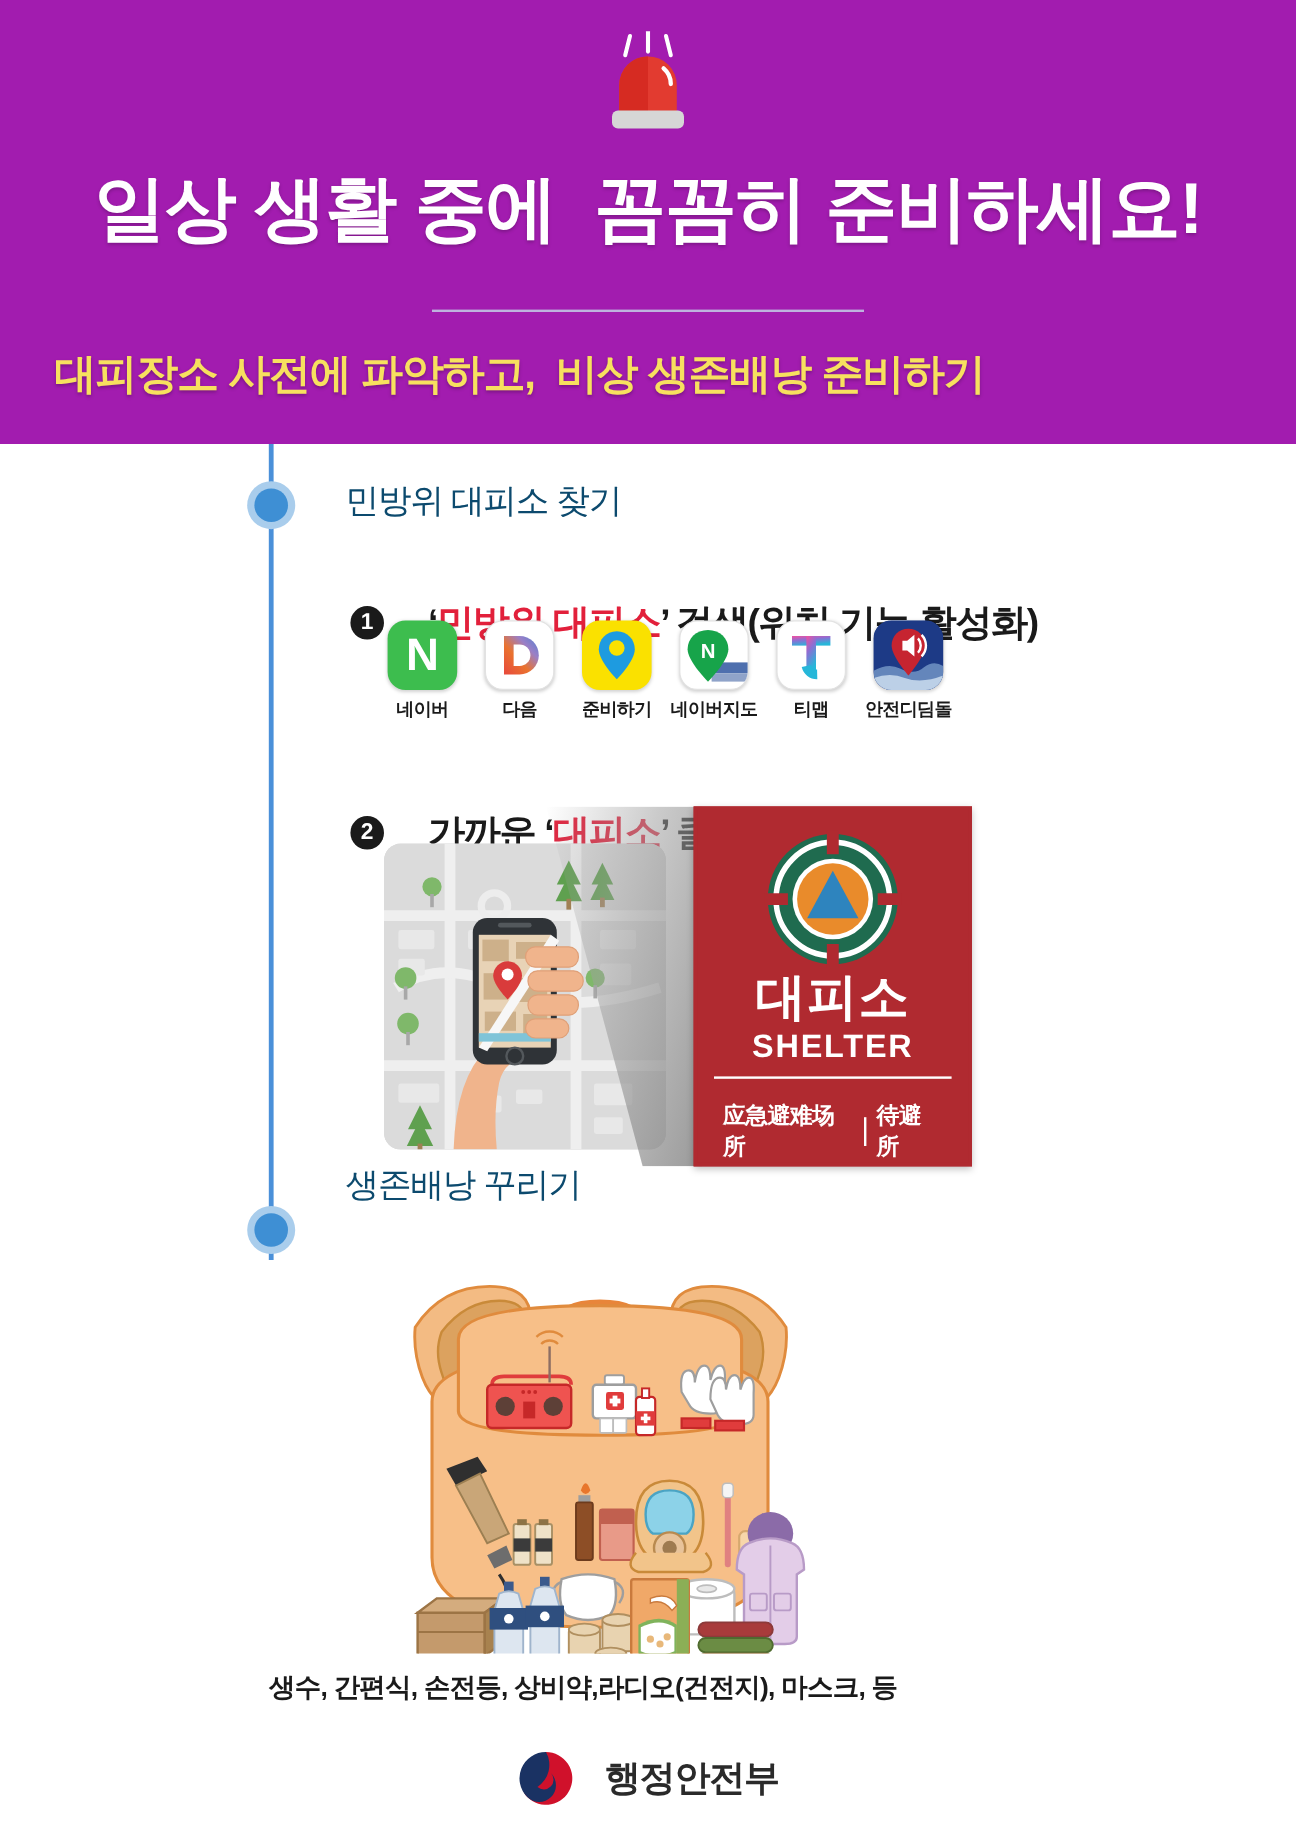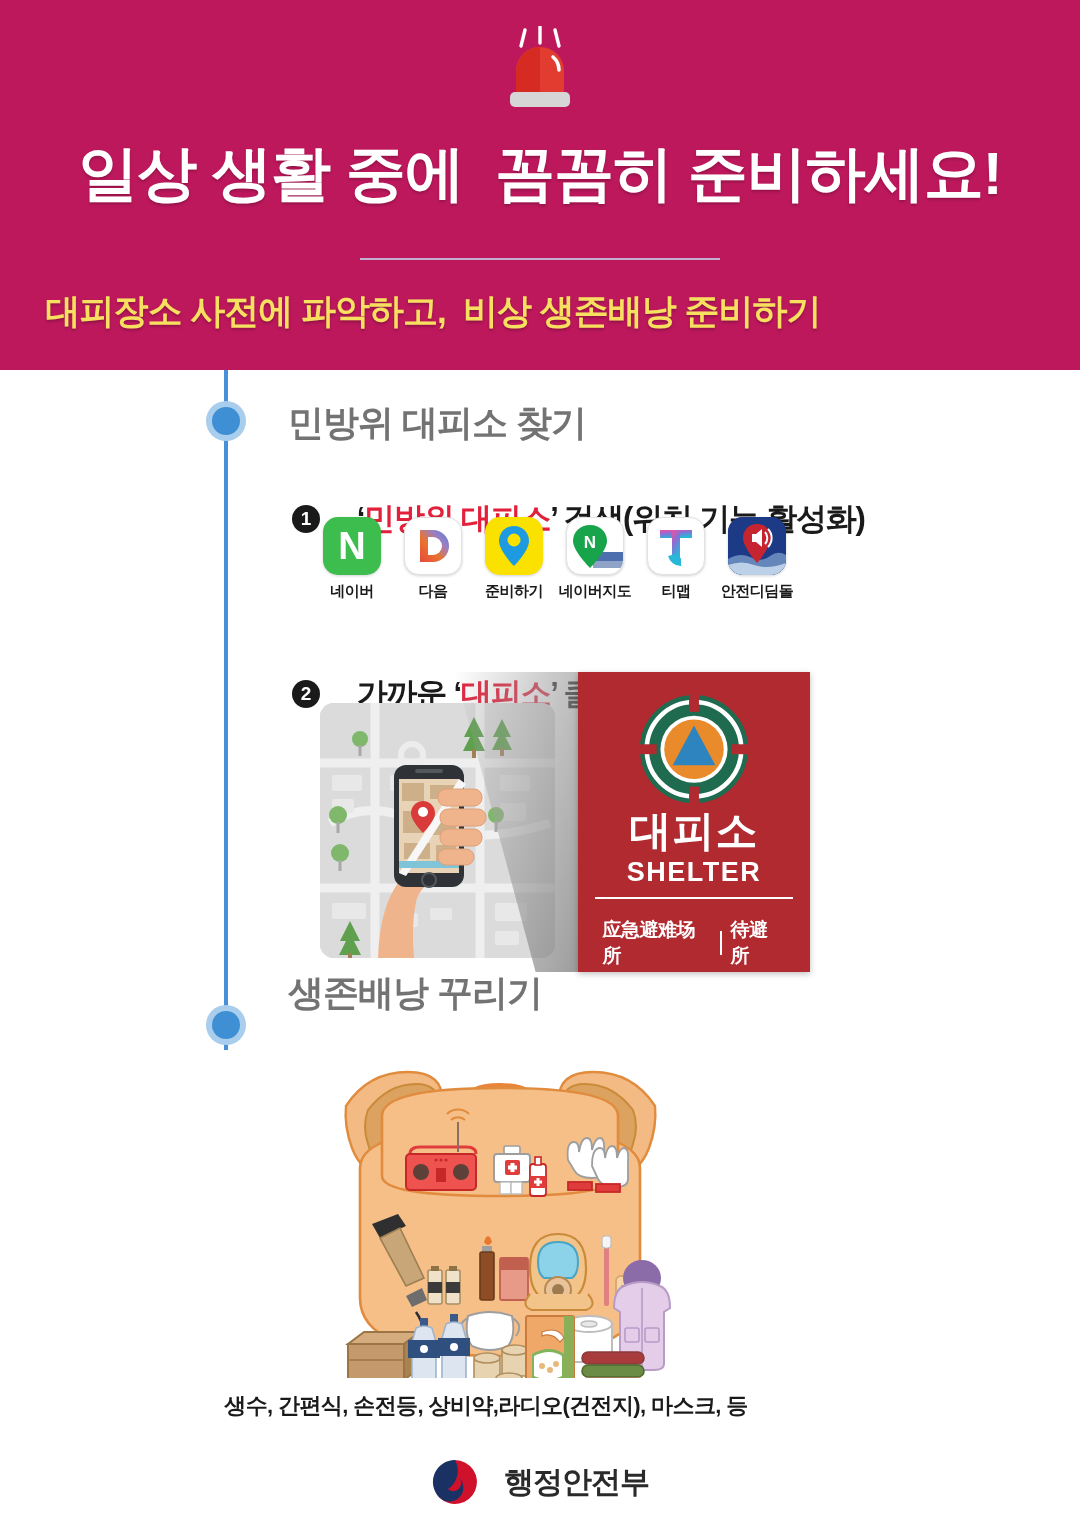--- a/index.html
+++ b/index.html
@@ -7,21 +7,21 @@
   body {
     font-family: "Liberation Sans", "DejaVu Sans", sans-serif;
     background:#ffffff;
     position:relative;
     overflow:hidden;
   }
 
   
   .header {
     position:absolute; left:0; top:0; width:1080px; height:370px;
-    background:#be185d;
+    background:#a21caf;
   }
   .siren { position:absolute; left:50%; top:26px; transform:translateX(-50%); width:110px; height:90px; }
   .title {
     position:absolute; left:0; top:134px; width:1080px;
     text-align:center; color:#ffffff;
     font-size:60px; font-weight:bold; letter-spacing:-1px;
     text-shadow:0 2px 3px rgba(0,0,0,.22);
     white-space:pre;
   }
   .divider {
@@ -48,22 +48,22 @@
   }
   .tl-dot .core {
     position:absolute; left:6px; top:6px; width:28px; height:28px;
     border-radius:50%; background:#3E8FD4;
   }
   #tl-dot-1 { top:401px; }
   #tl-dot-2 { top:1005px; }
 
   
   .sec-head {
-    position:absolute; color:#737373;
-    font-size:36px; font-weight:bold; letter-spacing:-1px; white-space:pre;
+    position:absolute; color:#0c4a6e;
+    font-size:28px; font-weight:normal; letter-spacing:-1px; white-space:pre;
   }
   #sec1-head { left:288px; top:399px; }
   #sec2-head { left:288px; top:957px;margin-top:12px; }
 
   
   .step { position:absolute; display:flex; align-items:center; white-space:pre; }
   .step-num {
     display:inline-flex; align-items:center; justify-content:center;
     width:28px; height:28px; border-radius:50%;
     background:#1A1A1A; color:#ffffff;

